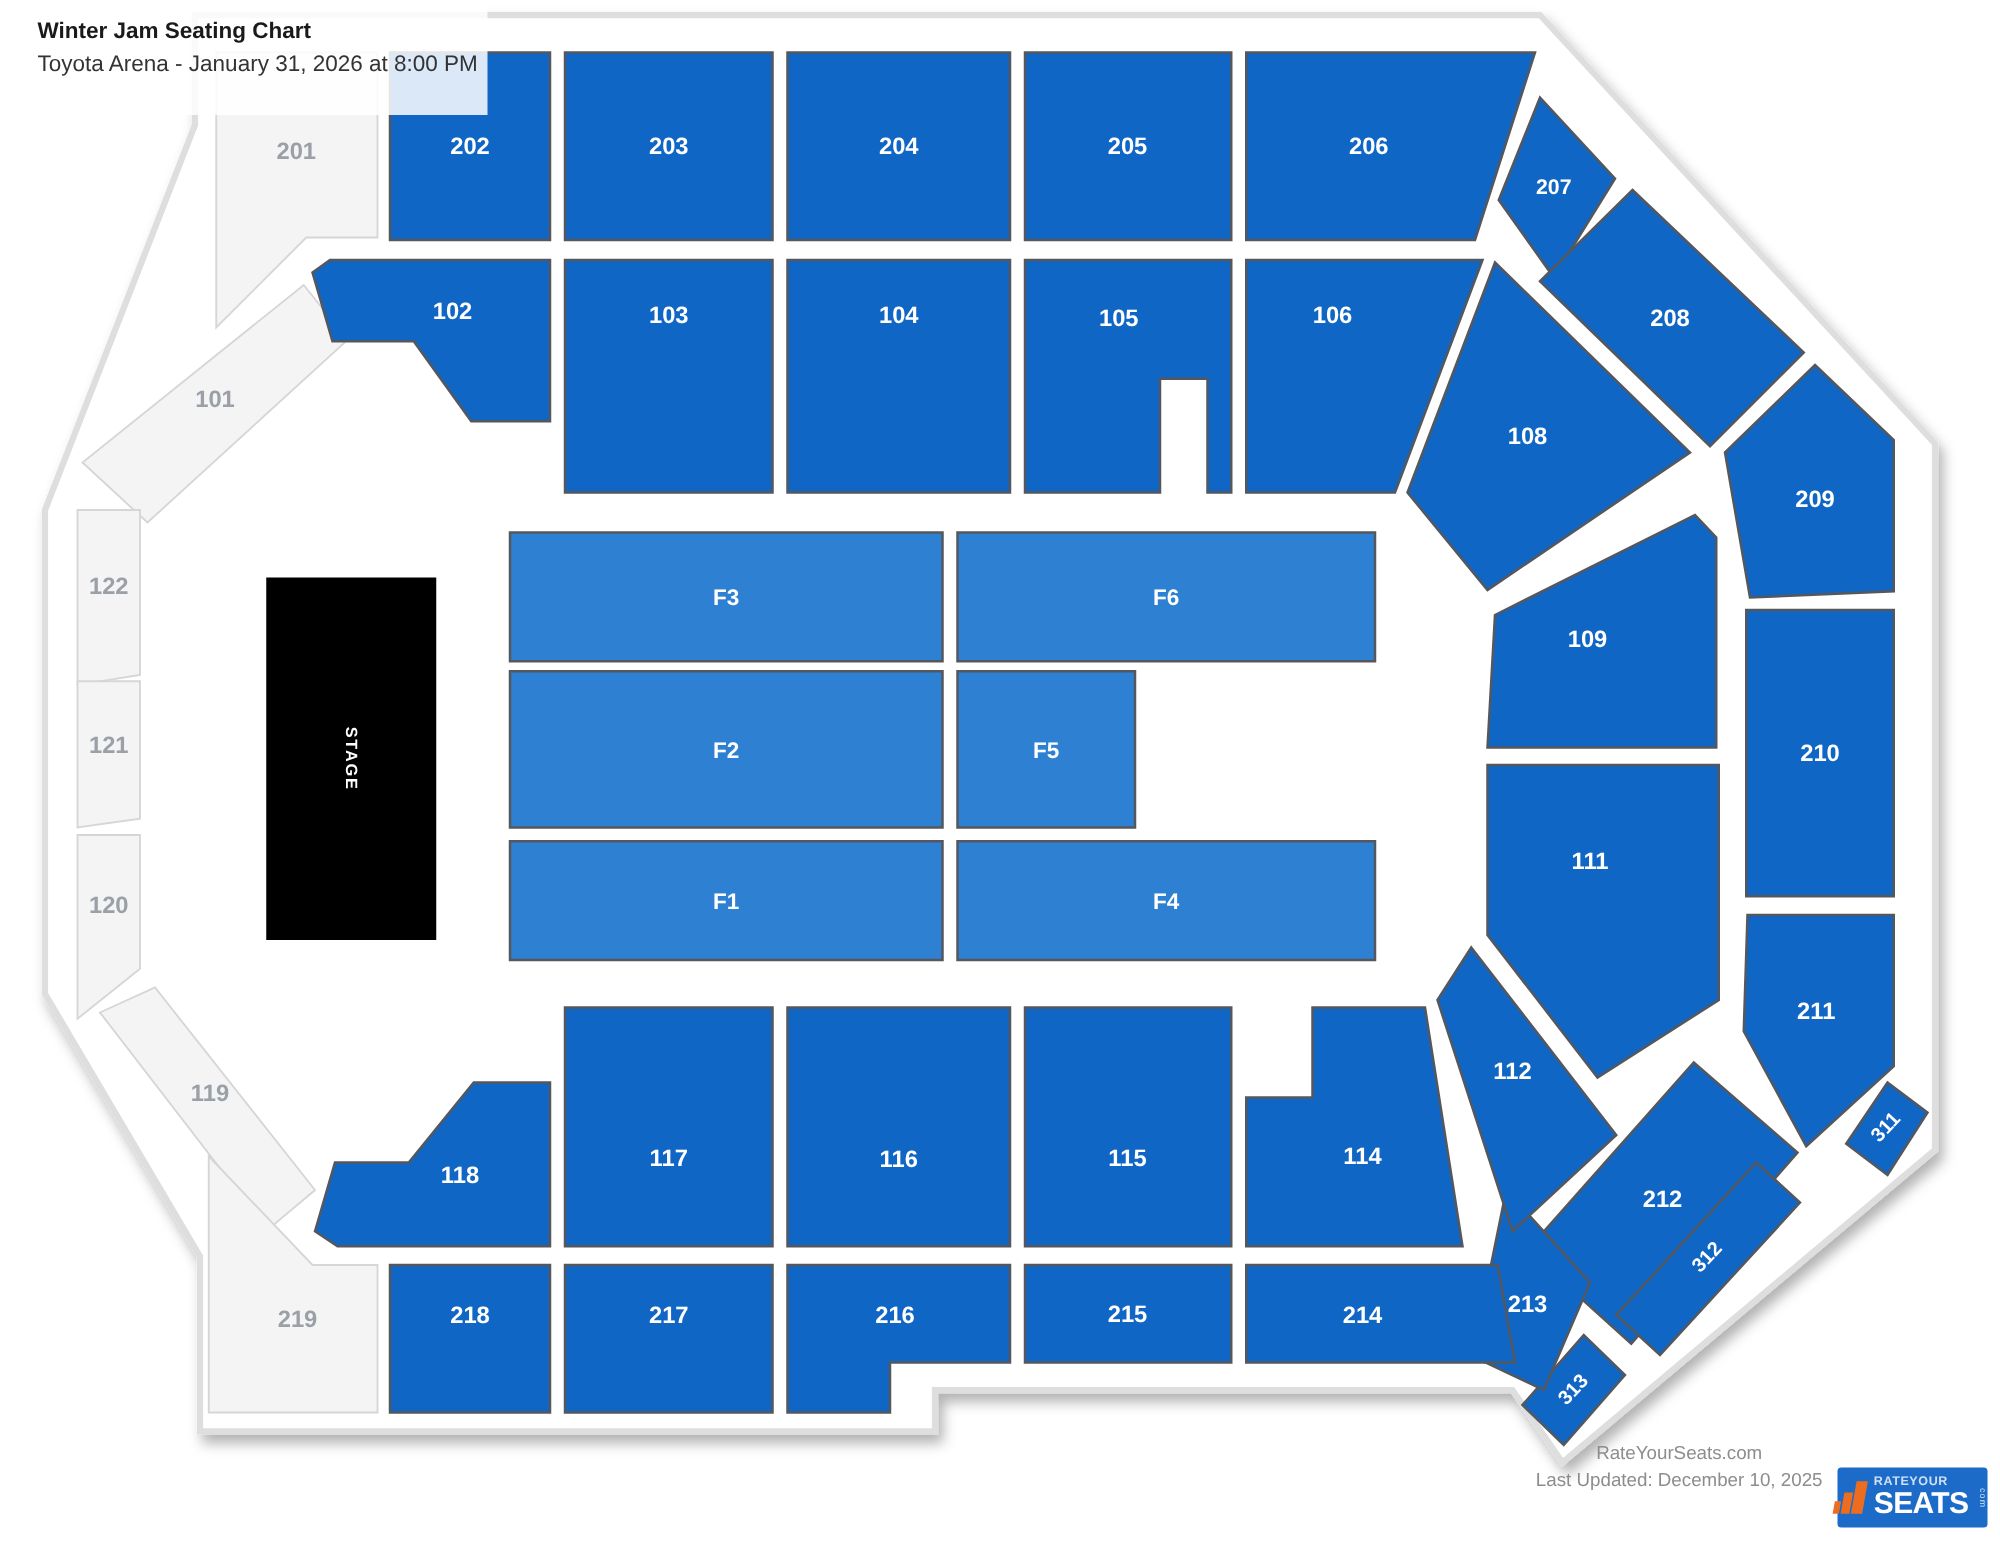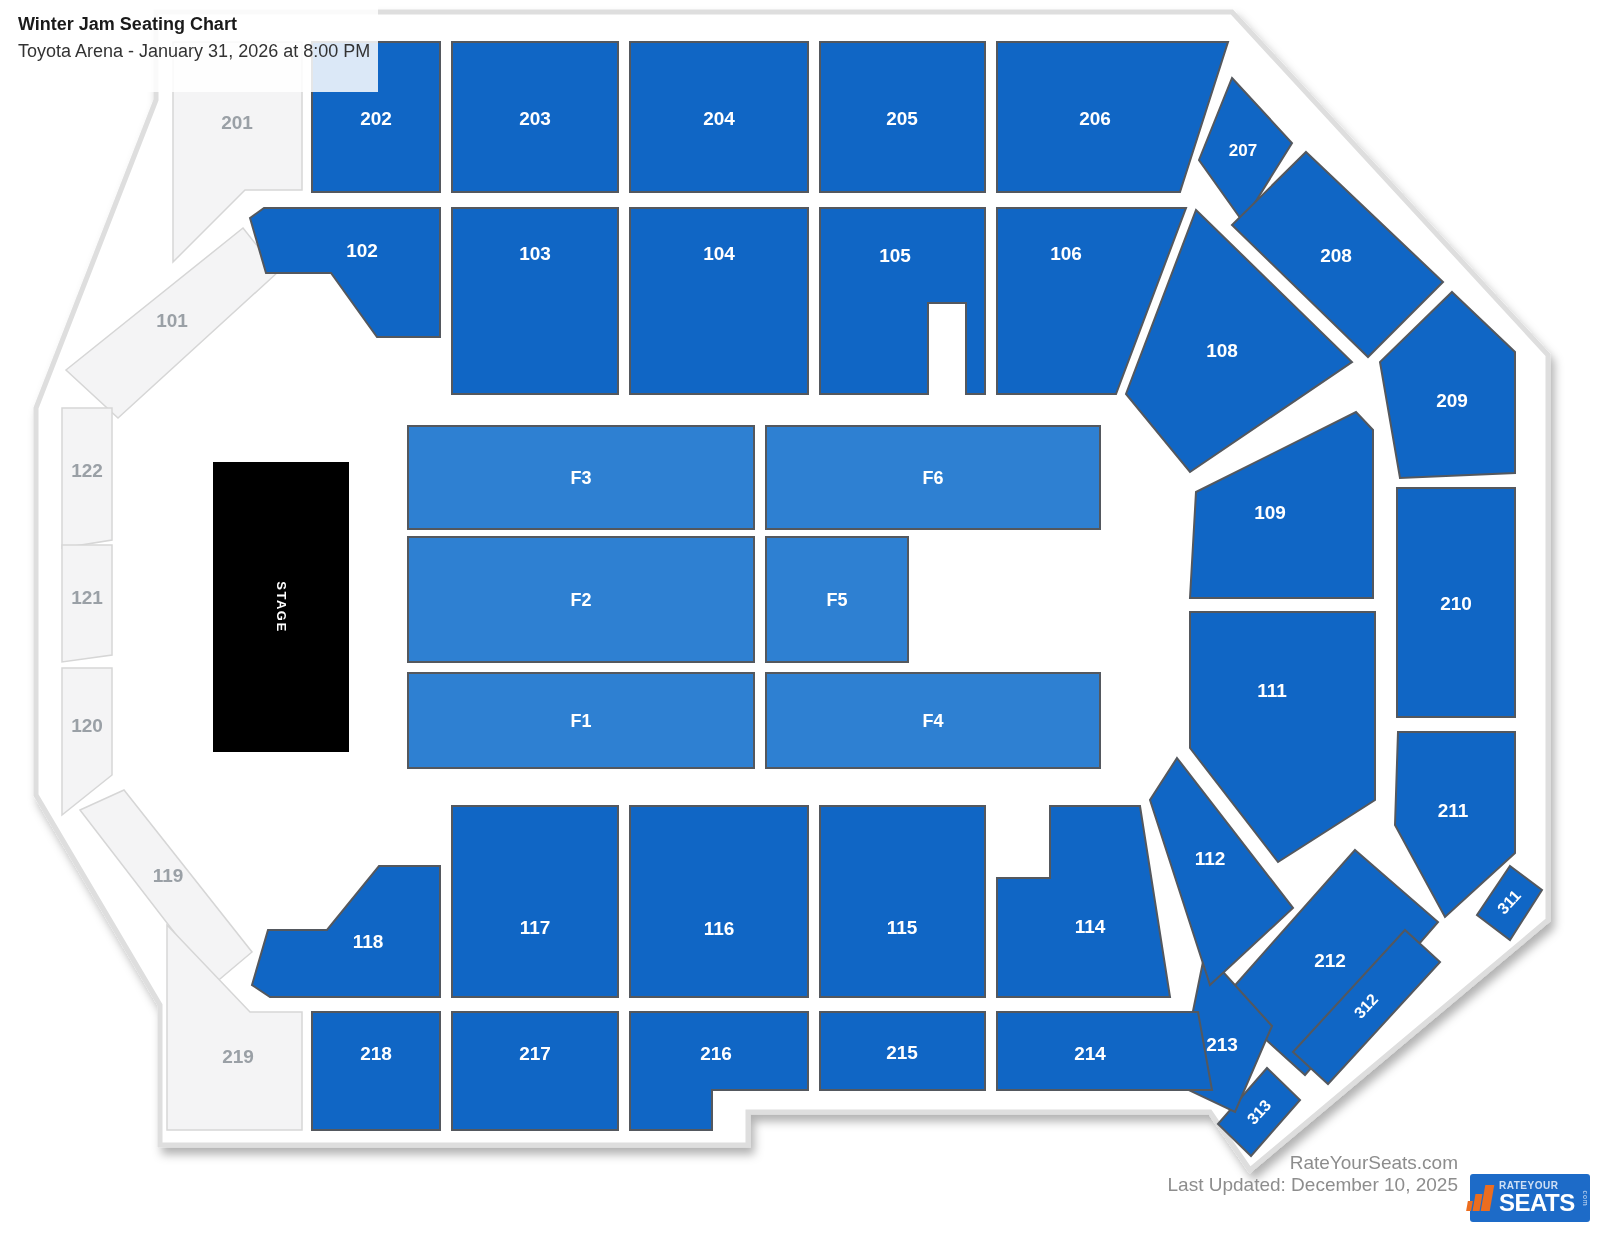--- a/index.html
+++ b/index.html
@@ -1,25 +1,25 @@
 <!DOCTYPE html>
 <html><head>
 <meta charset="utf-8">
 <style>
   html,body{margin:0;padding:0;background:#fff;}
   .canvas{position:relative;width:1600px;height:1235px;background:#fff;overflow:hidden;
           font-family:"Liberation Sans",sans-serif;}
   svg{position:absolute;left:0;top:0;}
   .sec-label{font-family:"Liberation Sans",sans-serif;font-weight:700;}
-  .header{position:absolute;left:0;top:0;width:378px;height:92px;
+  .header{position:absolute;left:12px;top:0;width:378px;height:92px;
           background:rgba(255,255,255,0.85);padding:0;z-index:5;}
   .header .title{font-size:18px;font-weight:700;color:#1a1a1a;margin:14px 0 6px 18px;}
   .header .subtitle{font-size:18px;color:#333;margin:0 0 0 18px;}
-  .footer-credits{position:absolute;right:142px;top:1152px;text-align:right;
-          font-size:19px;color:#8d8d8d;line-height:22px;z-index:5;}
+  .footer-credits{position:absolute;right:142px;top:1152px;text-align:center;
+          font-size:15px;color:#8d8d8d;line-height:22px;z-index:5;}
   .logo{position:absolute;left:1470px;top:1174px;width:120px;height:48px;background:#1d6bc8;
         border-radius:3px;display:flex;align-items:center;justify-content:center;z-index:5;cursor:pointer;}
   .logo .bars{display:flex;align-items:flex-end;margin-right:5px;}
   .logo .bars span{display:block;background:#ec6d1f;margin-right:2px;transform:skewX(-10deg);}
   .logo .b1{width:5px;height:10px;}
   .logo .b2{width:7px;height:17px;}
   .logo .b3{width:9px;height:26px;}
   .logo .txt{display:flex;flex-direction:column;line-height:1;}
   .logo .txt .top{font-size:10px;color:#cfe0f5;letter-spacing:0.5px;font-weight:700;}
   .logo .txt .main{font-size:24px;color:#fff;font-weight:700;letter-spacing:-0.5px;}

